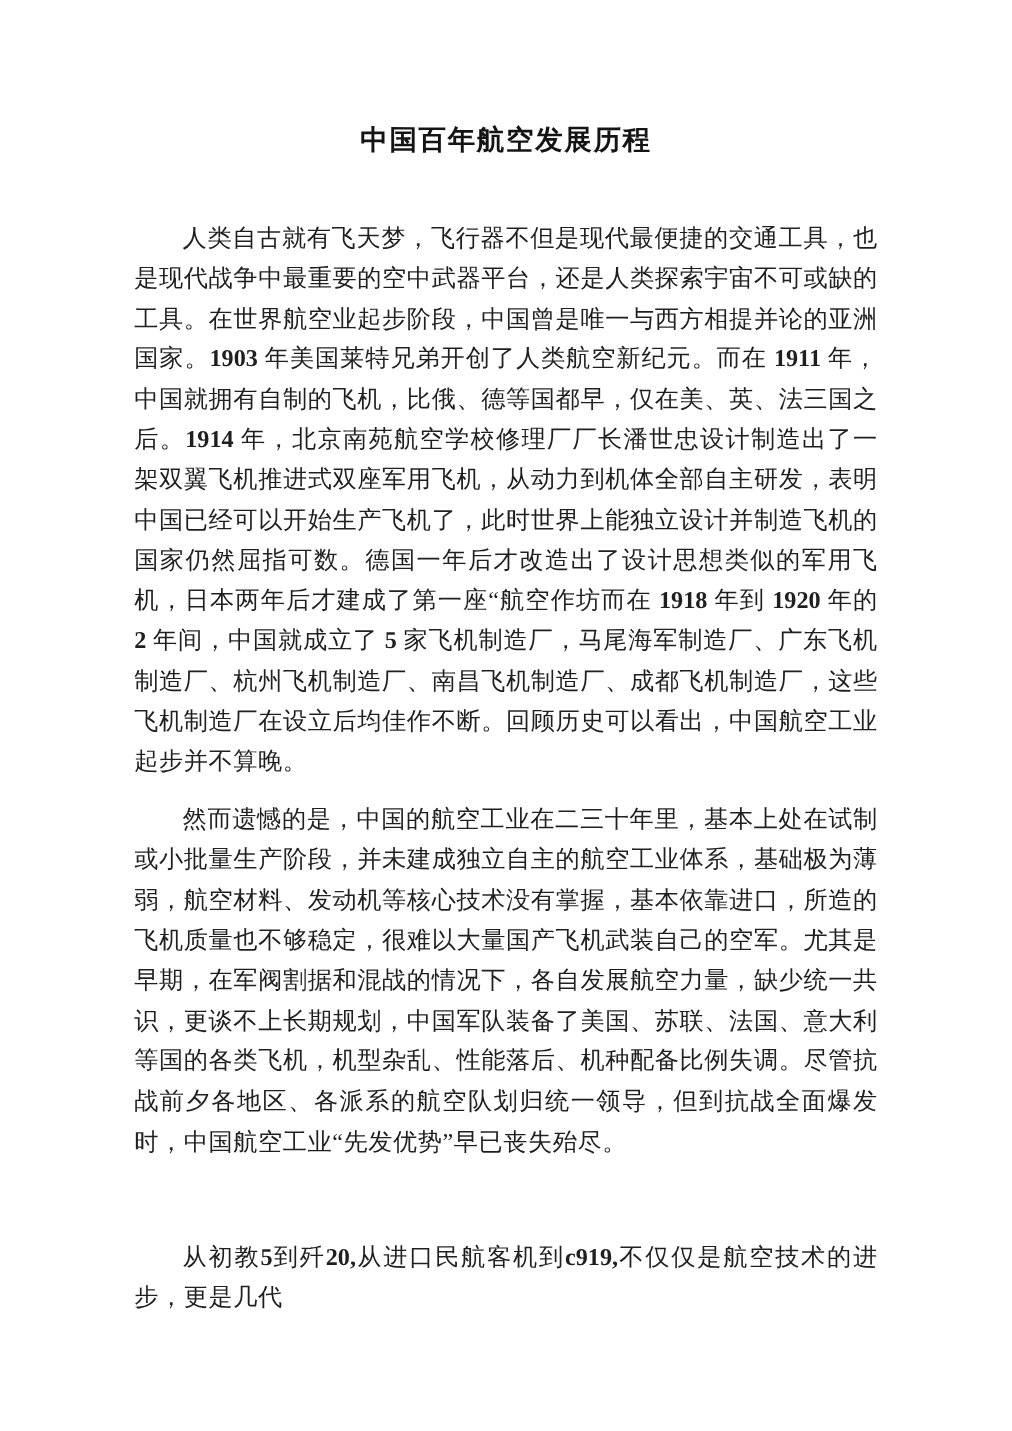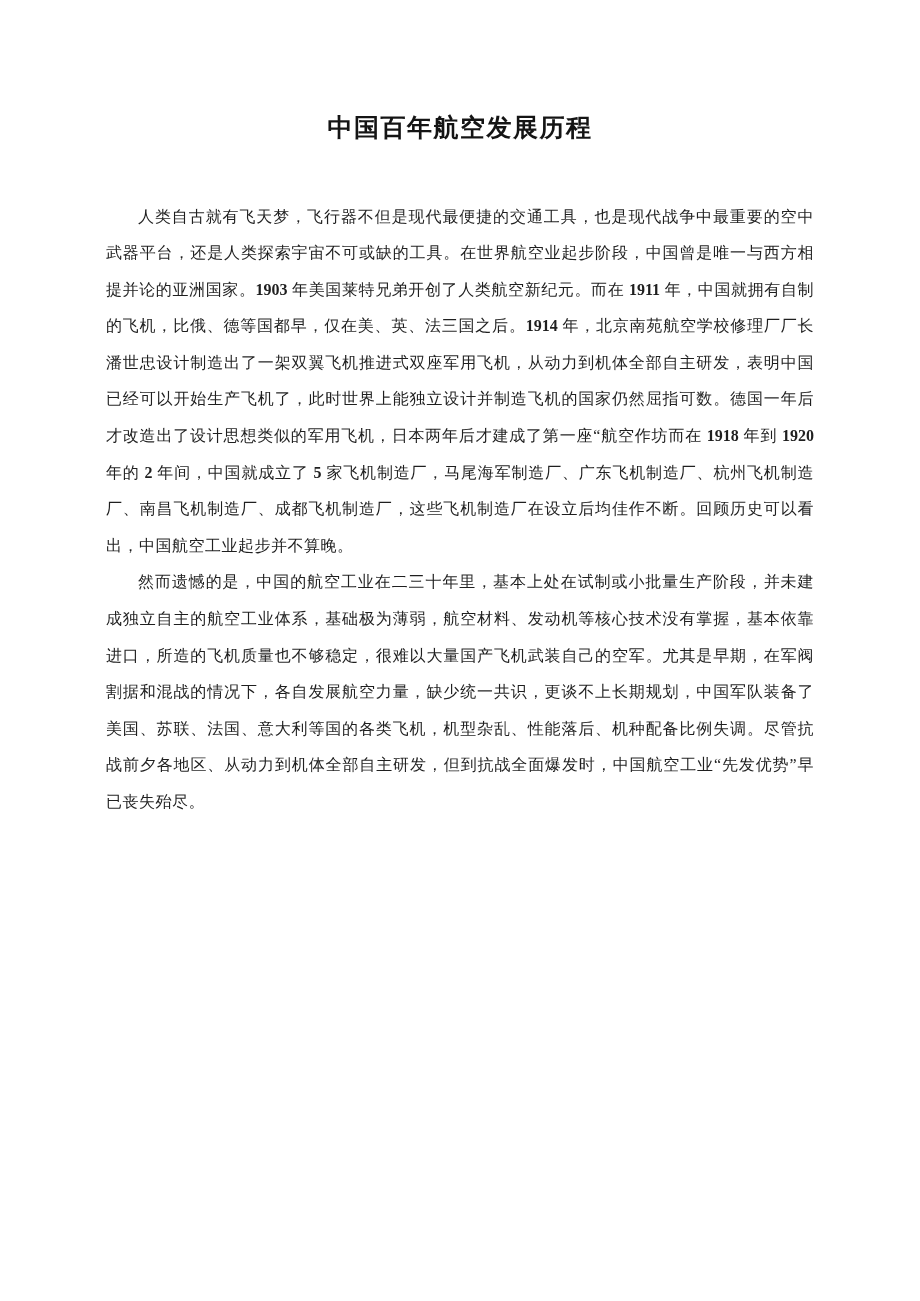--- a/index.html
+++ b/index.html
@@ -34,22 +34,22 @@
     margin: 0;
     padding-top: 112px;
     padding-bottom: 0;
     line-height: 1.3;
     color: #141414;
   }
   .body-block {
     margin-top: 54px;
   }
   p.para {
-    margin: 0;
-    font-size: 16px;
+    margin: 16px;
+    font-size: 22px;
     line-height: 36.6px;
     text-align: justify;
     text-justify: inter-character;
     text-indent: 2em;
     letter-spacing: 0.5px;
     color: #1f1f1f;
     word-break: break-all;
   }
   p.para + p.para {
     margin-top: 0;
@@ -66,18 +66,19 @@
 <body>
 
 <div class="page">
   <div class="content">
 
     <h1 class="doc-title">中国百年航空发展历程</h1>
 
     <div class="body-block">
 
     <p class="para"><span>人类自古就有飞天梦，飞行器不但是现代最便捷的交通工具，也是现代战争中最重要的空中武器平台，还是人类探索宇宙不可或缺的工具。在世界航空业起步阶段，中国曾是唯一与西方相提并论的亚洲国家。</span><b class="num">1903</b><span> 年美国莱特兄弟开创了人类航空新纪元。而在 </span><b class="num">1911</b><span> 年，中国就拥有自制的飞机，比俄、德等国都早，仅在美、英、法三国之后。</span><b class="num">1914</b><span> 年，北京南苑航空学校修理厂厂长潘世忠设计制造出了一架双翼飞机推进式双座军用飞机，从动力到机体全部自主研发，表明中国已经可以开始生产飞机了，此时世界上能独立设计并制造飞机的国家仍然屈指可数。德国一年后才改造出了设计思想类似的军用飞机，日本两年后才建成了第一座“航空作坊而在 </span><b class="num">1918</b><span> 年到 </span><b class="num">1920</b><span> 年的 </span><b class="num">2</b><span> 年间，中国就成立了 </span><b class="num">5</b><span> 家飞机制造厂，马尾海军制造厂、广东飞机制造厂、杭州飞机制造厂、南昌飞机制造厂、成都飞机制造厂，这些飞机制造厂在设立后均佳作不断。回顾历史可以看出，中国航空工业起步并不算晚。</span></p>
-        <p class="para"><span>然而遗憾的是，中国的航空工业在二三十年里，基本上处在试制或小批量生产阶段，并未建成独立自主的航空工业体系，基础极为薄弱，航空材料、发动机等核心技术没有掌握，基本依靠进口，所造的飞机质量也不够稳定，很难以大量国产飞机武装自己的空军。尤其是早期，在军阀割据和混战的情况下，各自发展航空力量，缺少统一共识，更谈不上长期规划，中国军队装备了美国、苏联、法国、意大利等国的各类飞机，机型杂乱、性能落后、机种配备比例失调。尽管抗战前夕各地区、从动力到机体全部自主研发，但到抗战全面爆发时，中国航空工业“先发优势”早已丧失殆尽。</span></p>
+        <p class="para"><span>然而遗憾的是，中国的航空工业在二三十年里，基本上处在试制或小批量生产阶段，并未建成独立自主的航空工业体系，基础极为薄弱，航空材料、发动机等核心技术没有掌握，基本依靠进口，所造的飞机质量也不够稳定，很难以大量国产飞机武装自己的空军。尤其是早期，在军阀割据和混战的情况下，各自发展航空力量，缺少统一共识，更谈不上长期规划，中国军队装备了美国、苏联、法国、意大利等国的各类飞机，机型杂乱、性能落后、机种配备比例失调。尽管抗战前夕各地区、各派系的航空队划归统一领导，但到抗战全面爆发时，中国航空工业“先发优势”早已丧失殆尽。</span></p>
         <div class="spacer-line"></div>
+        <p class="para"><span>从初教</span><b class="num">5</b><span>到歼</span><b class="num">20,</b><span>从进口民航客机到</span><b class="num">c919,</b><span>不仅仅是航空技术的进步，更是几代</span></p>
       </div>
 
   </div>
 </div>
 
 </body></html>

